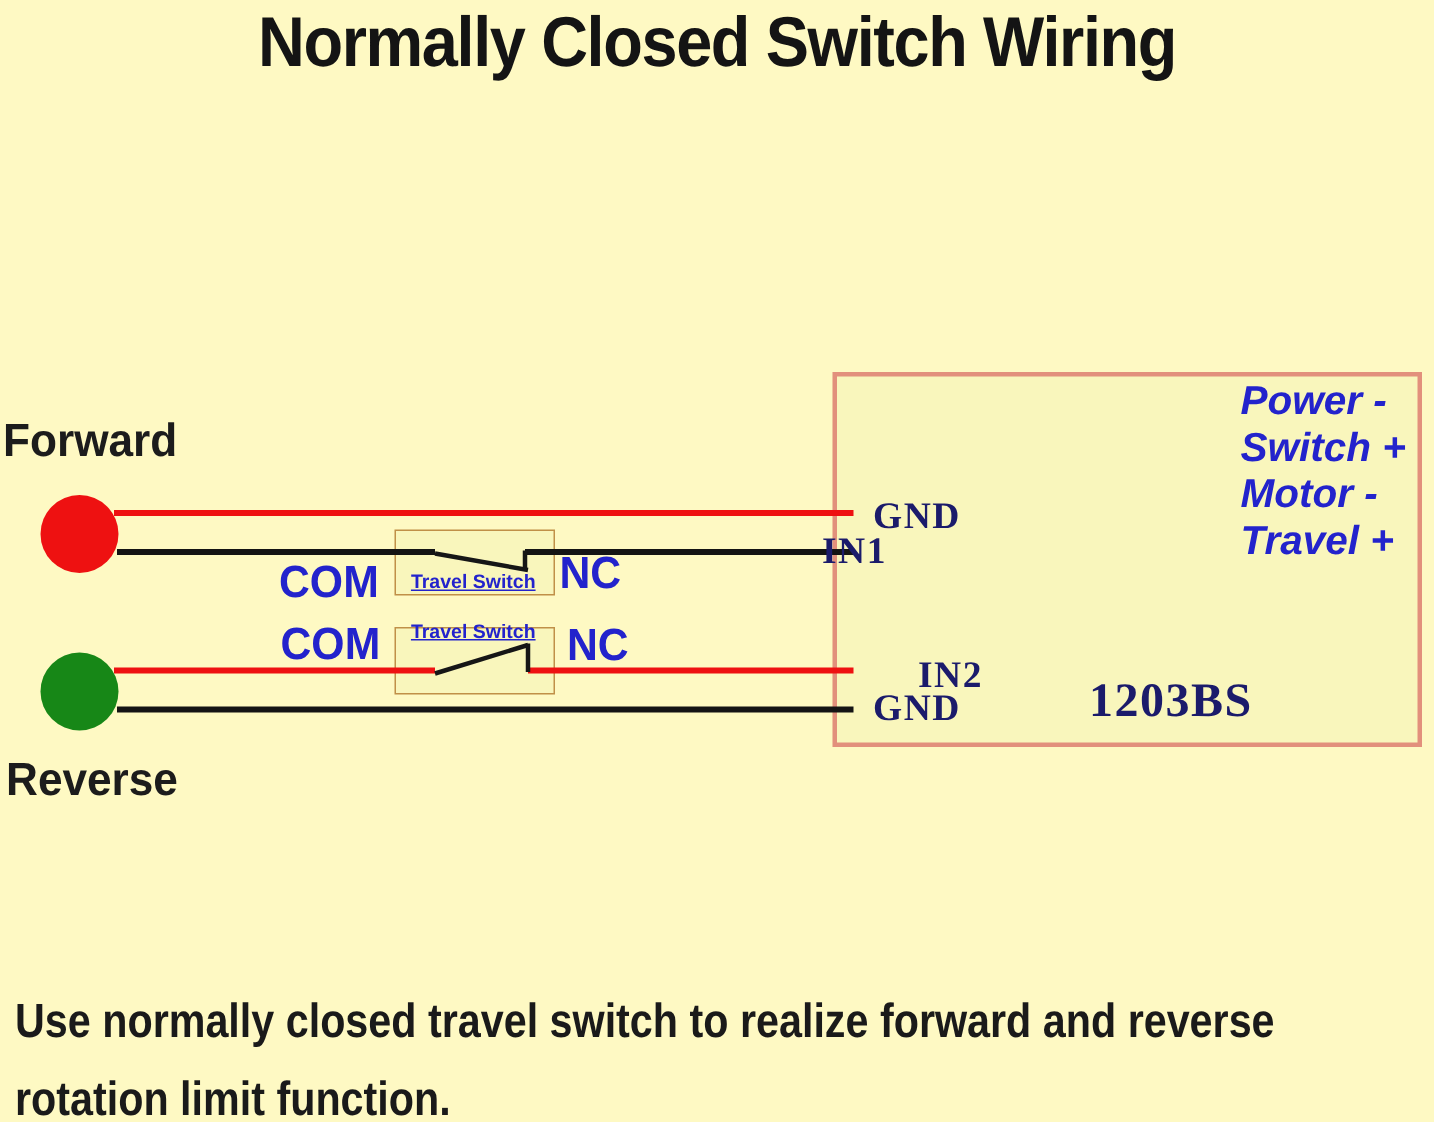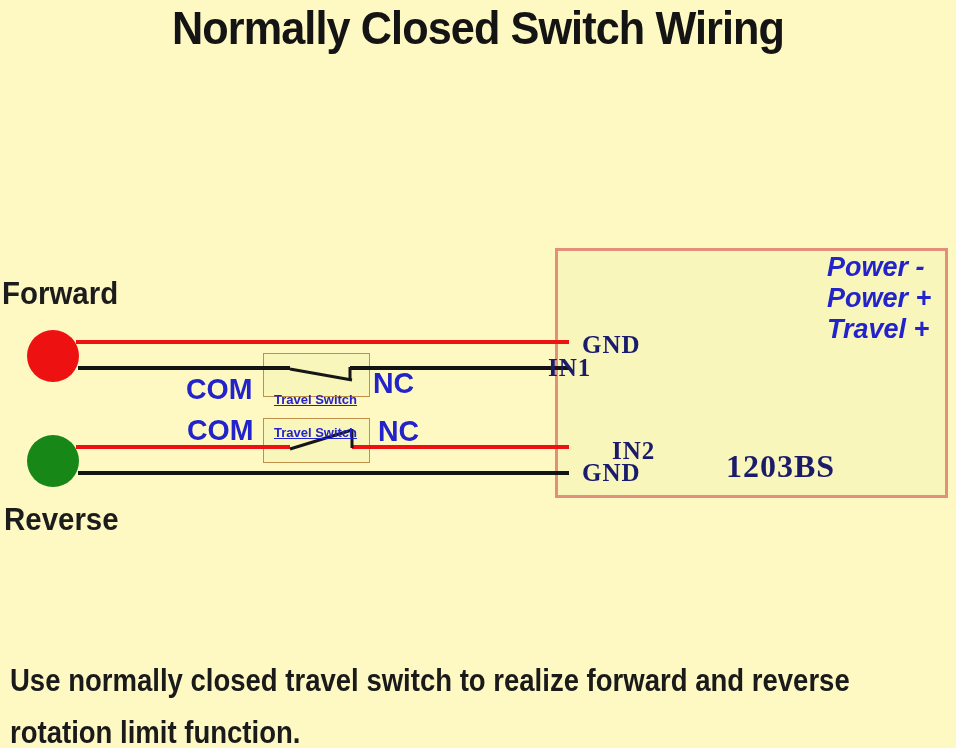--- a/index.html
+++ b/index.html
@@ -41,21 +41,21 @@
 
   .blue{color:var(--label_blue);font-weight:bold;}
   .com{font-size:30px;transform:scaleX(0.95);transform-origin:0 0;}
   .com1{left:186px;top:372px;}
   .com2{left:187px;top:413px;}
   .nc{font-size:30px;transform:scaleX(0.95);transform-origin:0 0;}
   .nc1{left:373px;top:366px;}
   .nc2{left:378px;top:414px;}
   .tswitch{
     left:263px;width:105px;text-align:center;font-size:13px;
-    text-decoration:underline;transform:scaleX(1);margin-top:12px;
+    text-decoration:underline;transform:scaleX(1);
   }
   .tswitch1{top:380px;}
   .tswitch2{top:413px;}
 
   .pin{
     font-family:Liberation Serif, serif;font-weight:bold;
     font-size:25px;color:var(--pin_navy);letter-spacing:1px;
   }
   .pin-gnd1{left:582px;top:331px;}
   .pin-in1{left:548px;top:354px;}
@@ -121,20 +121,21 @@
 
   <div class="lbl pin pin-gnd1">GND</div>
   <div class="lbl pin pin-in1">IN1</div>
   <div class="lbl pin pin-in2">IN2</div>
   <div class="lbl pin pin-gnd2">GND</div>
 
   <div class="lbl model">1203BS</div>
 
   <div class="terminals">
     <div>Power -</div>
-    <div>Power +</div>
+    <div>Switch +</div>
+    <div>Motor -</div>
     <div>Travel +</div>
   </div>
 
   <div class="lbl caption-line caption1">Use normally closed travel switch to realize forward and reverse</div>
   <div class="lbl caption-line caption2">rotation limit function.</div>
 
 </div>
 
 </body></html>

